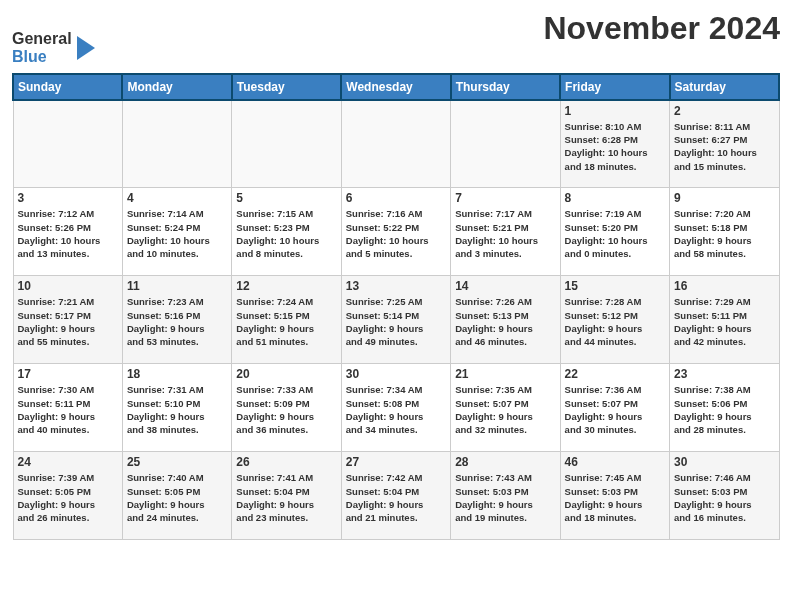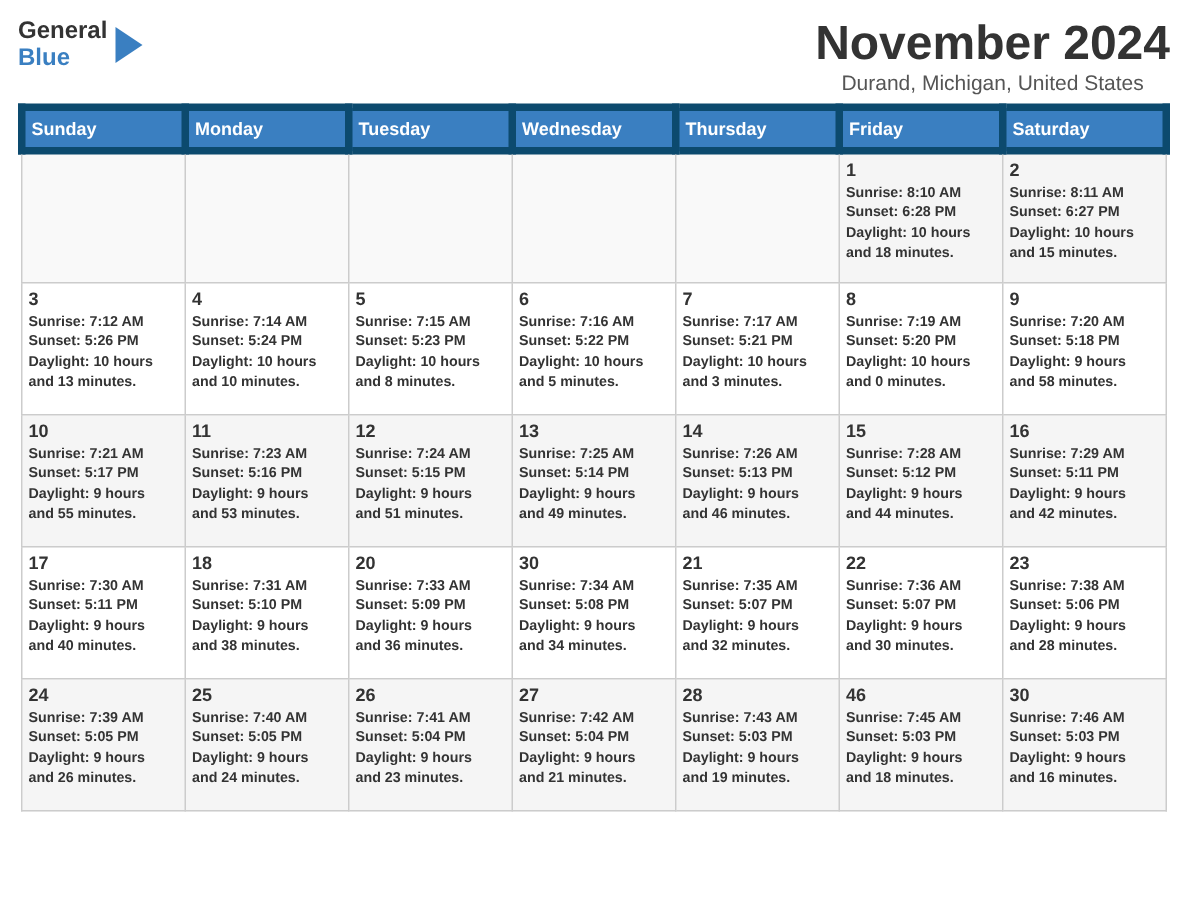--- a/index.html
+++ b/index.html
@@ -41,21 +41,21 @@
       width: 100%;
       border-collapse: collapse;
       table-layout: fixed;
     }
     .calendar th {
       background: #3a7fc1;
       color: #fff;
       font-size: 12px;
       font-weight: bold;
       padding: 5px 4px;
-      border: 5px solid #0c4a6e;
+      border: 2px solid #0c4a6e;
       text-align: left;
     }
     .calendar td {
       border: 1px solid #ccc;
       vertical-align: top;
       padding: 3px 4px;
       height: 82px;
       font-size: 10px;
       color: #333;
       background: #fff;
@@ -93,21 +93,20 @@
         <span style="font-size:16px;font-weight:bold;color:#333;">General</span>
         <span style="font-size:16px;font-weight:bold;color:#3a7fc1;">Blue</span>
       </div>
       <svg width="22" height="32" viewBox="0 0 22 32" style="margin-left:3px;">
         <polygon points="2,4 20,16 2,28" fill="#3a7fc1"></polygon>
       </svg>
     </div>
   </div>
     <div class="title-block">
       <div class="month-title">November 2024</div>
-      <div class="location">Durand, Michigan, United States</div>
     </div>
   </div>
 
   <table class="calendar">
     <thead>
       <tr>
         <th>Sunday</th>
         <th>Monday</th>
         <th>Tuesday</th>
         <th>Wednesday</th>
@@ -347,21 +346,21 @@
 </div>
 
 <style>
   .container {
     padding: 10px 12px 5px 12px;
   }
   .header-row {
     margin-bottom: 6px;
   }
   .logo {
-    margin-top: 2px;
+    margin-top: 20px;
   }
   .logo > div:first-child {
     display: none;
   }
   .logo > div:last-child {
     margin-top: 0 !important;
   }
   .calendar td {
     height: 88px;
   }

